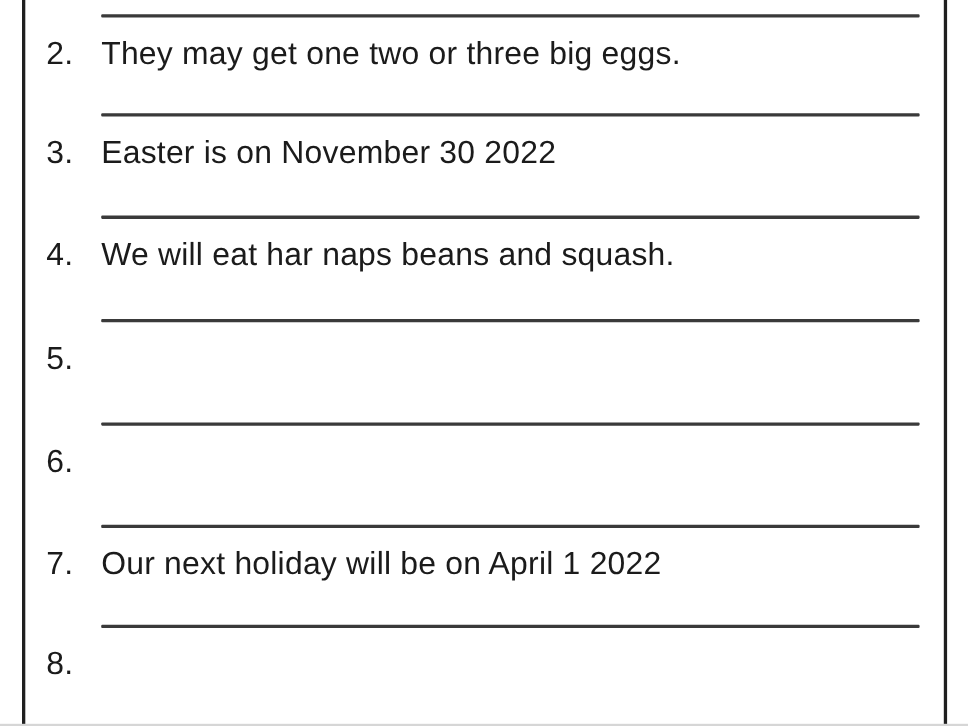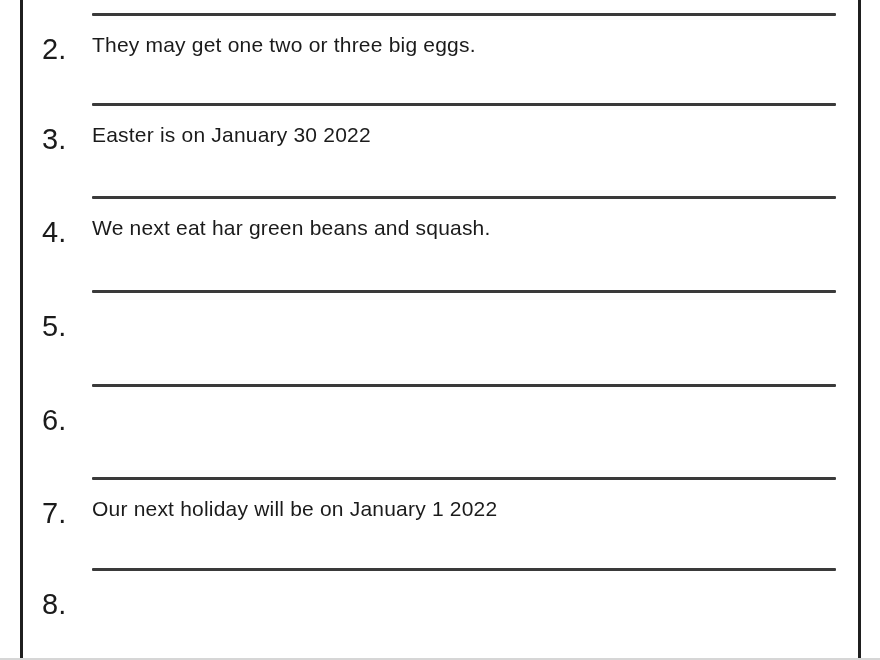--- a/index.html
+++ b/index.html
@@ -45,21 +45,21 @@
     left: 42px;
     top: 20px;
     font-size: 29px;
     letter-spacing: 0.2px;
     white-space: nowrap;
   }
   .sentence {
     position: absolute;
     left: 92px;
     top: 20px;
-    font-size: 21px;
+    font-size: 29px;
     letter-spacing: 0.2px;
     white-space: nowrap;
   }
   .bottom-edge {
     position: absolute;
     left: 0;
     right: 0;
     bottom: 0;
     height: 2px;
     background: #d6d6d6;
@@ -75,43 +75,43 @@
 
   <div class="row" style="top:13px">
     <div class="answer-line"></div>
     <span class="num">2.</span>
     <span class="sentence">They may get one two or three big eggs.</span>
   </div>
 
   <div class="row" style="top:103px">
     <div class="answer-line"></div>
     <span class="num">3.</span>
-    <span class="sentence">Easter is on January 30 2022</span>
+    <span class="sentence">Easter is on November 30 2022</span>
   </div>
 
   <div class="row" style="top:196px">
     <div class="answer-line"></div>
     <span class="num">4.</span>
-    <span class="sentence">We next eat har green beans and squash.</span>
+    <span class="sentence">We will eat har naps beans and squash.</span>
   </div>
 
   <div class="row" style="top:290px">
     <div class="answer-line"></div>
     <span class="num">5.</span>
   </div>
 
   <div class="row" style="top:384px">
     <div class="answer-line"></div>
     <span class="num">6.</span>
   </div>
 
   <div class="row" style="top:477px">
     <div class="answer-line"></div>
     <span class="num">7.</span>
-    <span class="sentence">Our next holiday will be on January 1 2022</span>
+    <span class="sentence">Our next holiday will be on April 1 2022</span>
   </div>
 
   <div class="row" style="top:568px">
     <div class="answer-line"></div>
     <span class="num">8.</span>
   </div>
 
   <div class="bottom-edge"></div>
 
 </div>

